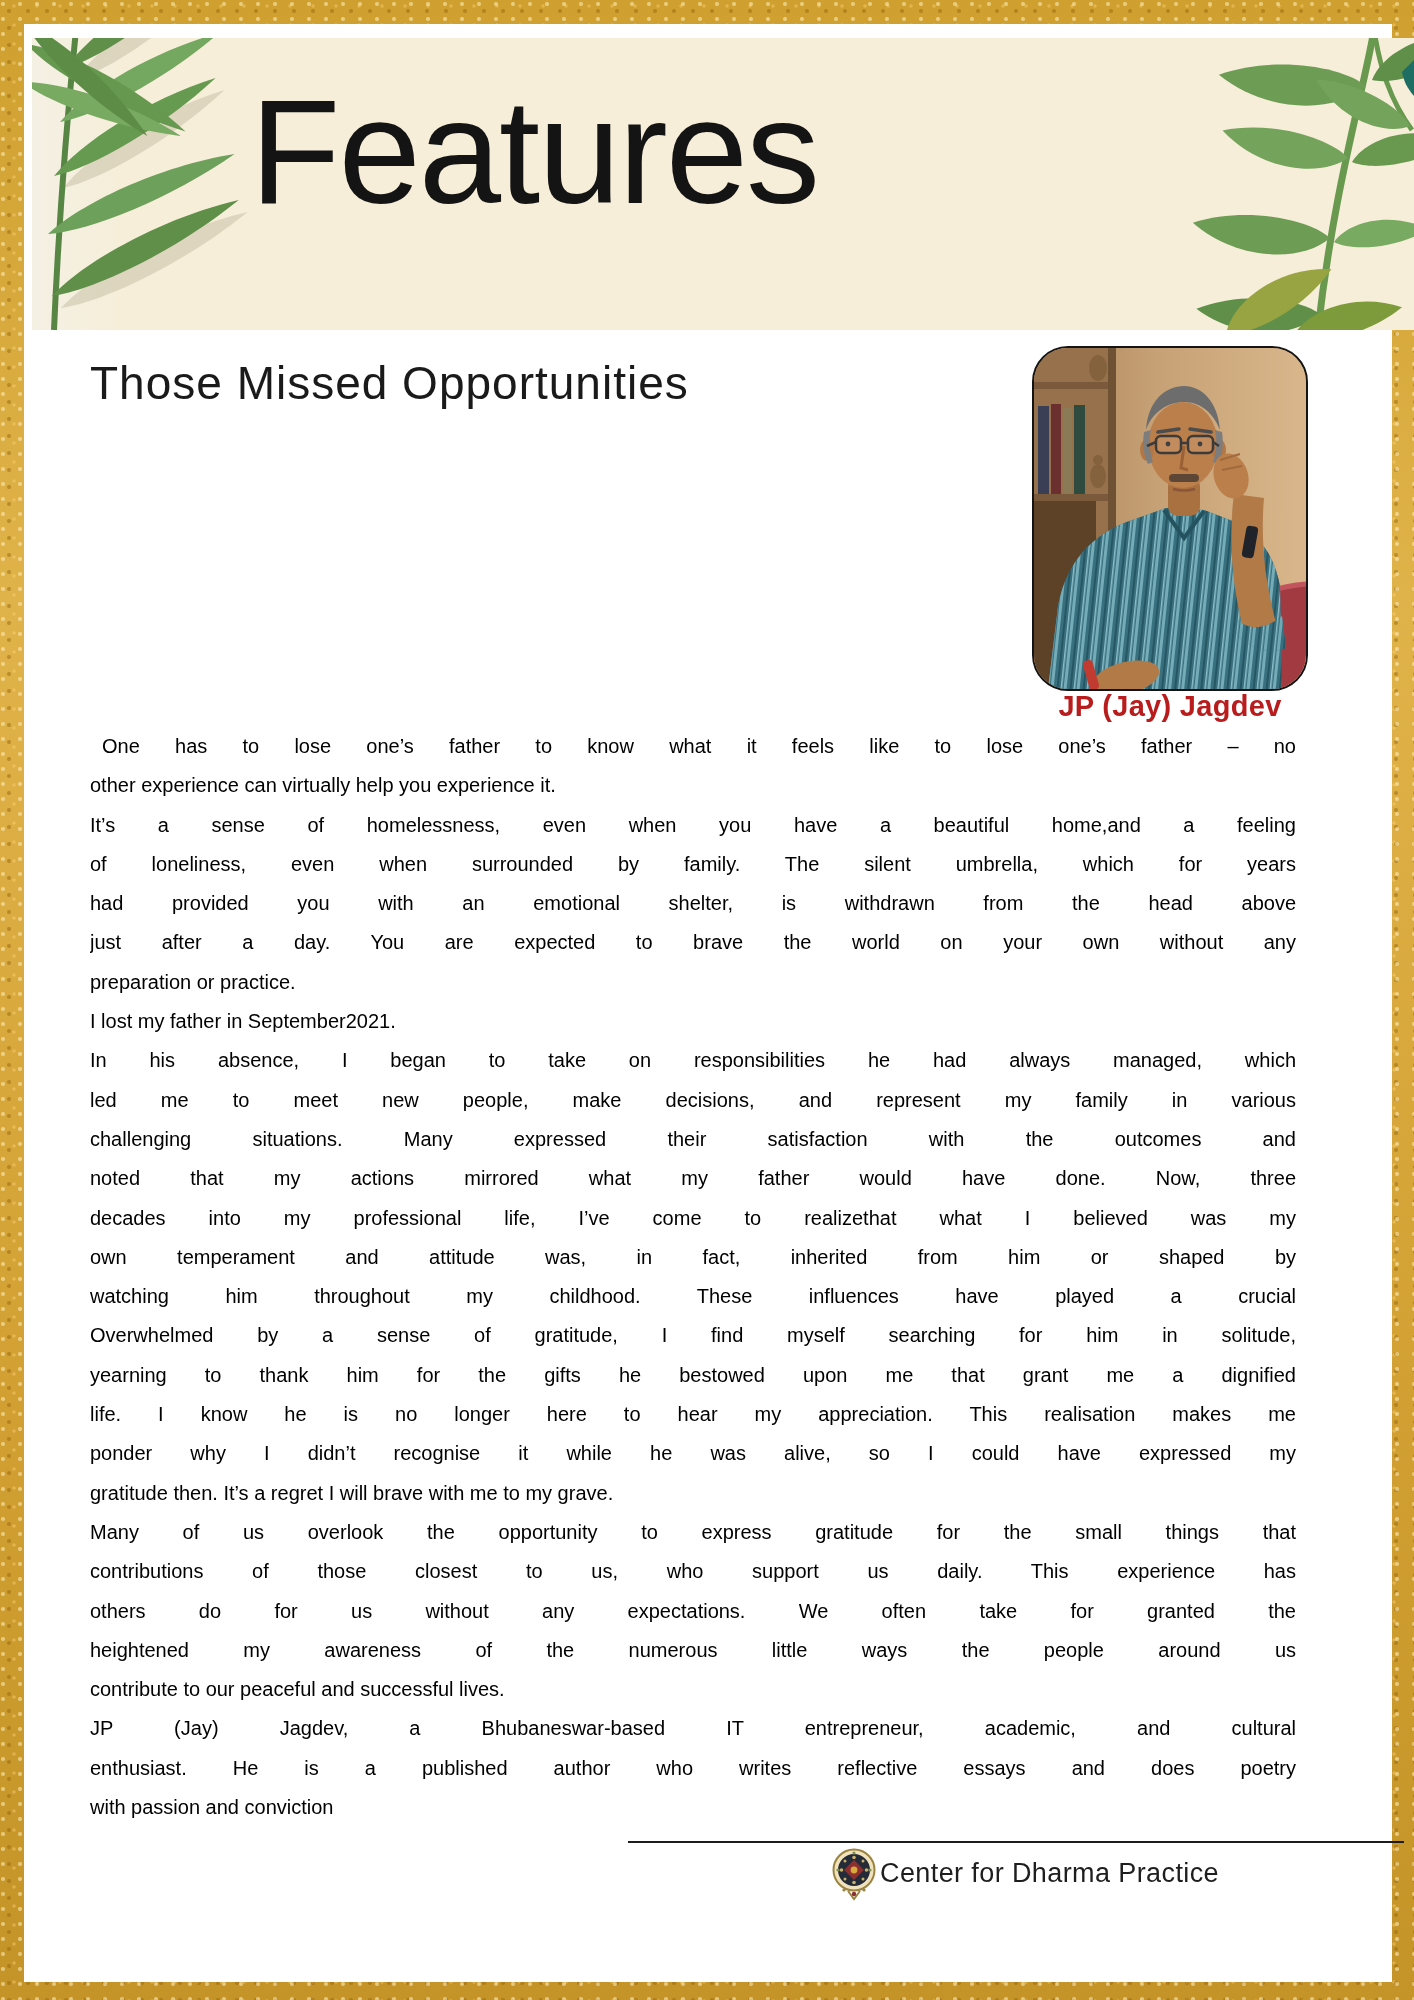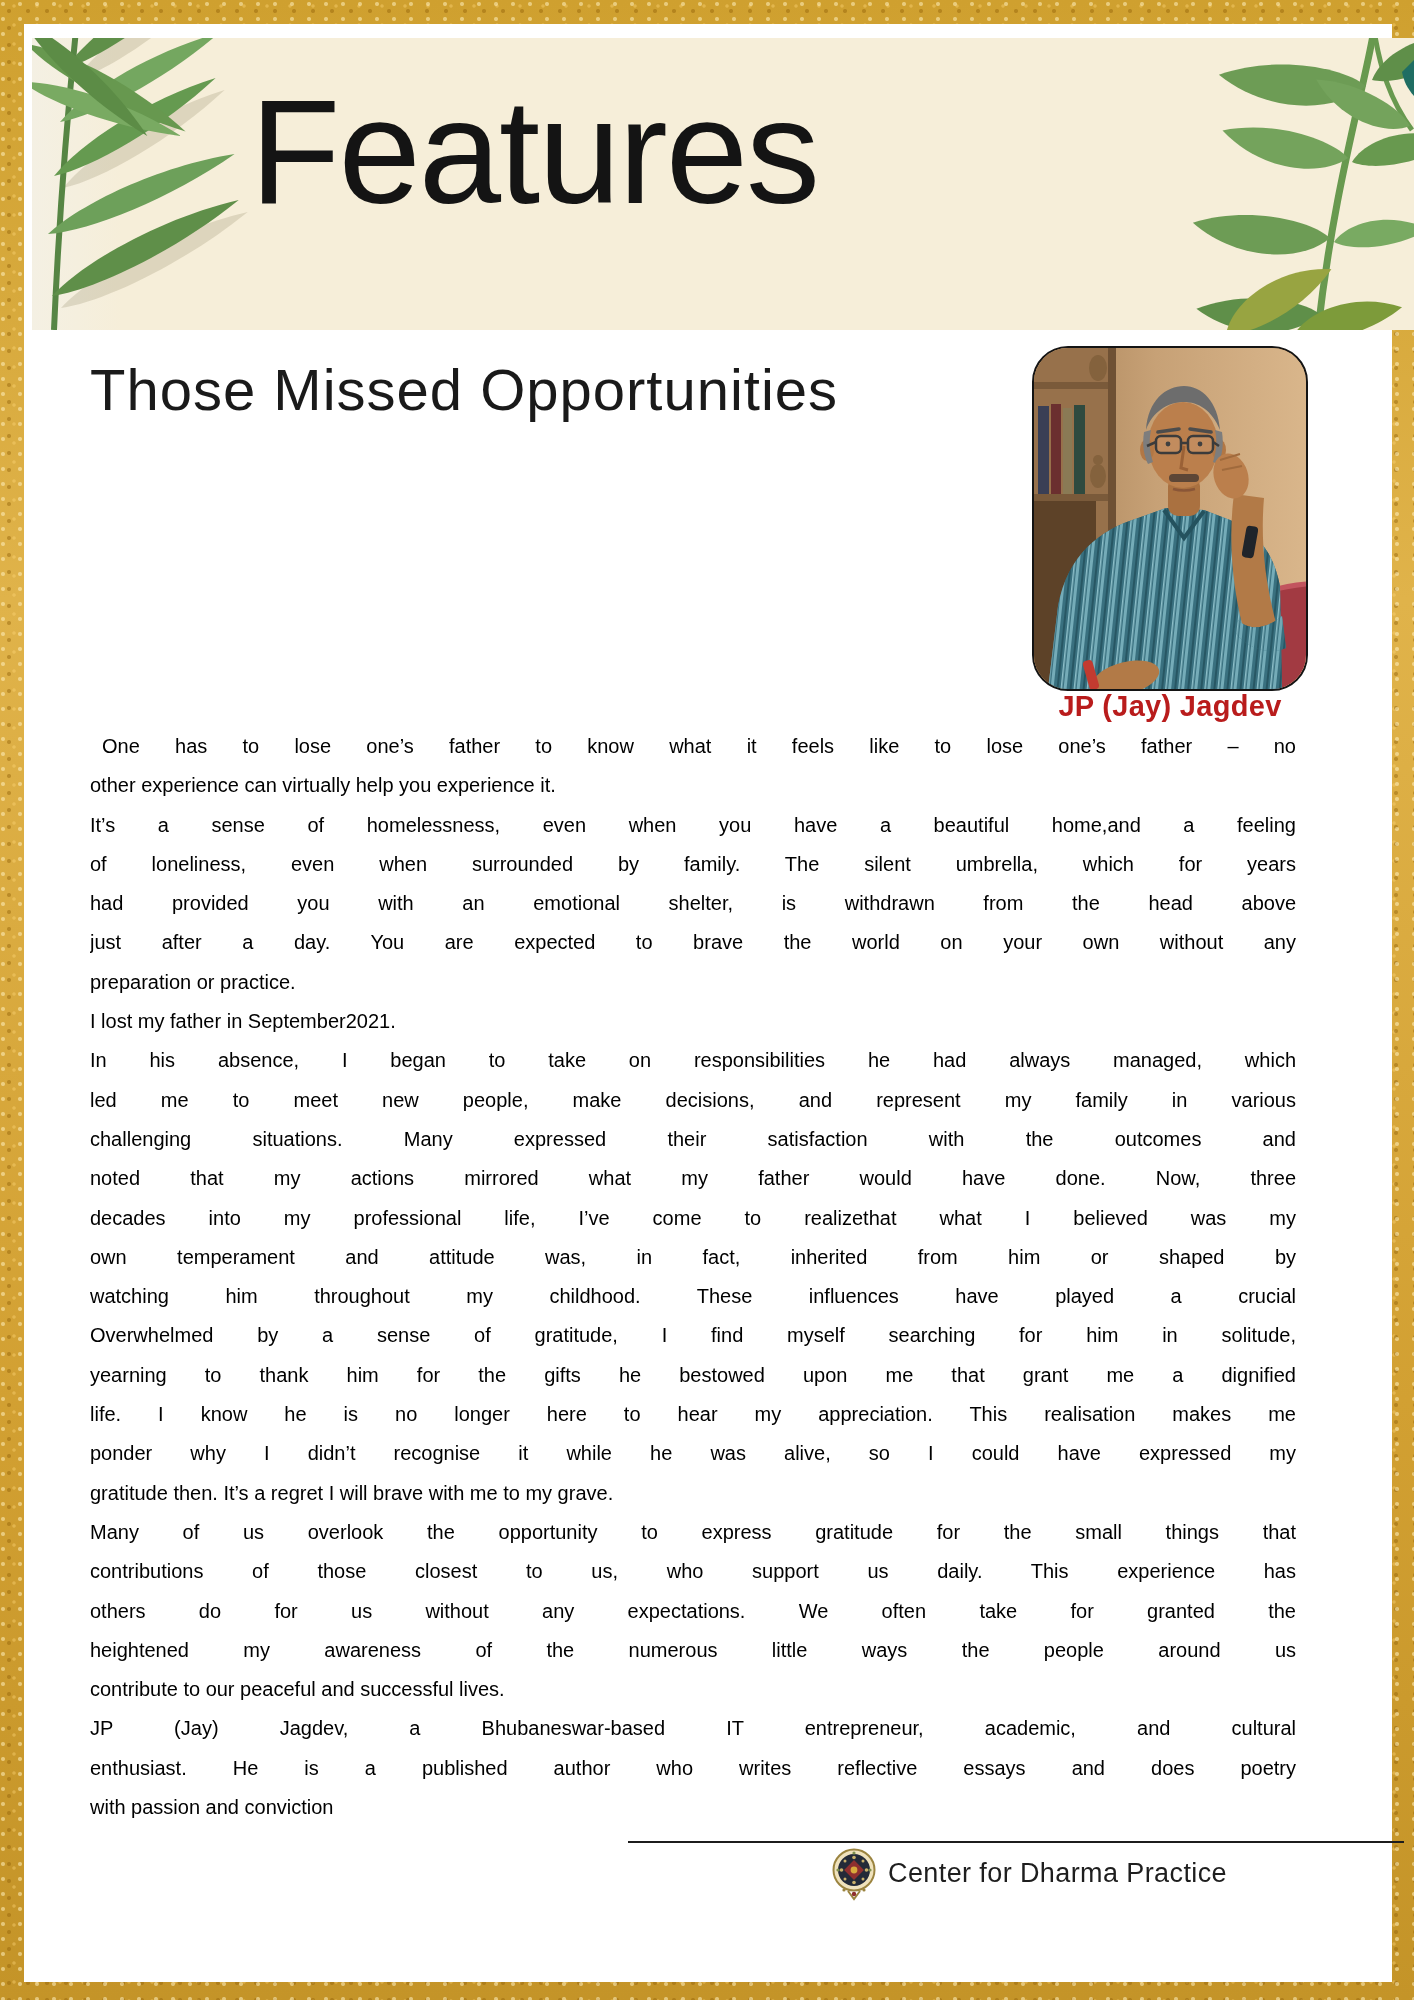--- a/index.html
+++ b/index.html
@@ -20,39 +20,39 @@
 
   
   .banner{position:absolute;left:8px;top:14px;width:1384px;height:292px;overflow:hidden;
     background:linear-gradient(90deg,#f4f0e3 0,#f6eed9 90px,#f6eed9 100%);}
   .features-title{position:absolute;left:218px;top:40px;font-size:148px;line-height:1;
     font-weight:500;color:#141414;letter-spacing:-2px;}
   .leaves-left{position:absolute;left:0;top:0;width:280px;height:292px;}
   .vine-right{position:absolute;right:0;top:0;width:250px;height:292px;}
 
   
-  .article-title{position:absolute;left:66px;top:332px;font-size:58px;font-weight:500;
+  .article-title{position:absolute;left:66px;top:332px;font-size:46px;font-weight:500;
     color:#1a1a1a;letter-spacing:1px;}
 
   .photo{position:absolute;left:1008px;top:322px;width:272px;height:341px;
     border:2px solid #141414;border-radius:36px;overflow:hidden;background:#c7a176;}
   .photo svg{display:block;width:100%;height:100%;}
   .photo-caption{position:absolute;left:1008px;top:666px;width:276px;text-align:center;
     font-size:29px;font-weight:700;color:#b91c1c;letter-spacing:.3px;}
 
   .body-text{position:absolute;left:66px;top:703px;width:1206px;font-size:20px;color:#000000;}
   .body-line{height:39.3px;line-height:39.3px;text-align:justify;text-align-last:justify;
     overflow:hidden;}
   .body-line.para-end{text-align-last:left;}
   .body-line:first-child{text-indent:12px;}
 
   
   .footer-divider{position:absolute;left:604px;top:1817px;width:776px;height:0;
     border-top:2px solid #1c1c1c;}
-  .footer{position:absolute;left:806px;top:1821px;display:flex;align-items:center;gap:10px;}
+  .footer{position:absolute;left:806px;top:1821px;display:flex;align-items:center;gap:2px;}
   .org-logo{width:48px;height:56px;flex:0 0 auto;}
   .org-name{font-size:27px;color:#1e1e1e;letter-spacing:.4px;white-space:nowrap;}
 </style>
 </head>
 <body>
 
 <div class="page">
   <div class="content">
 
     <div class="banner">

